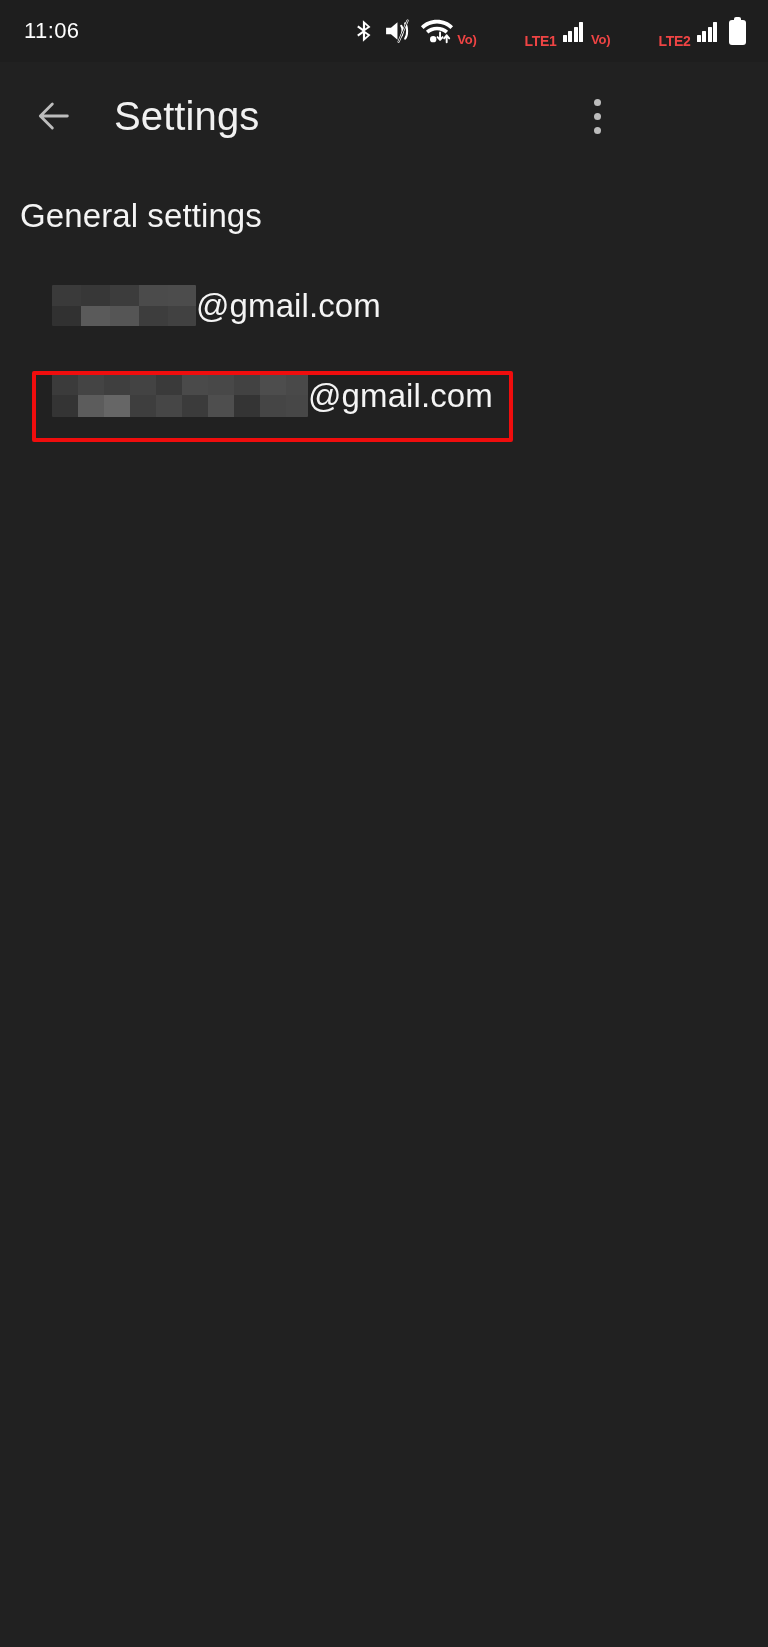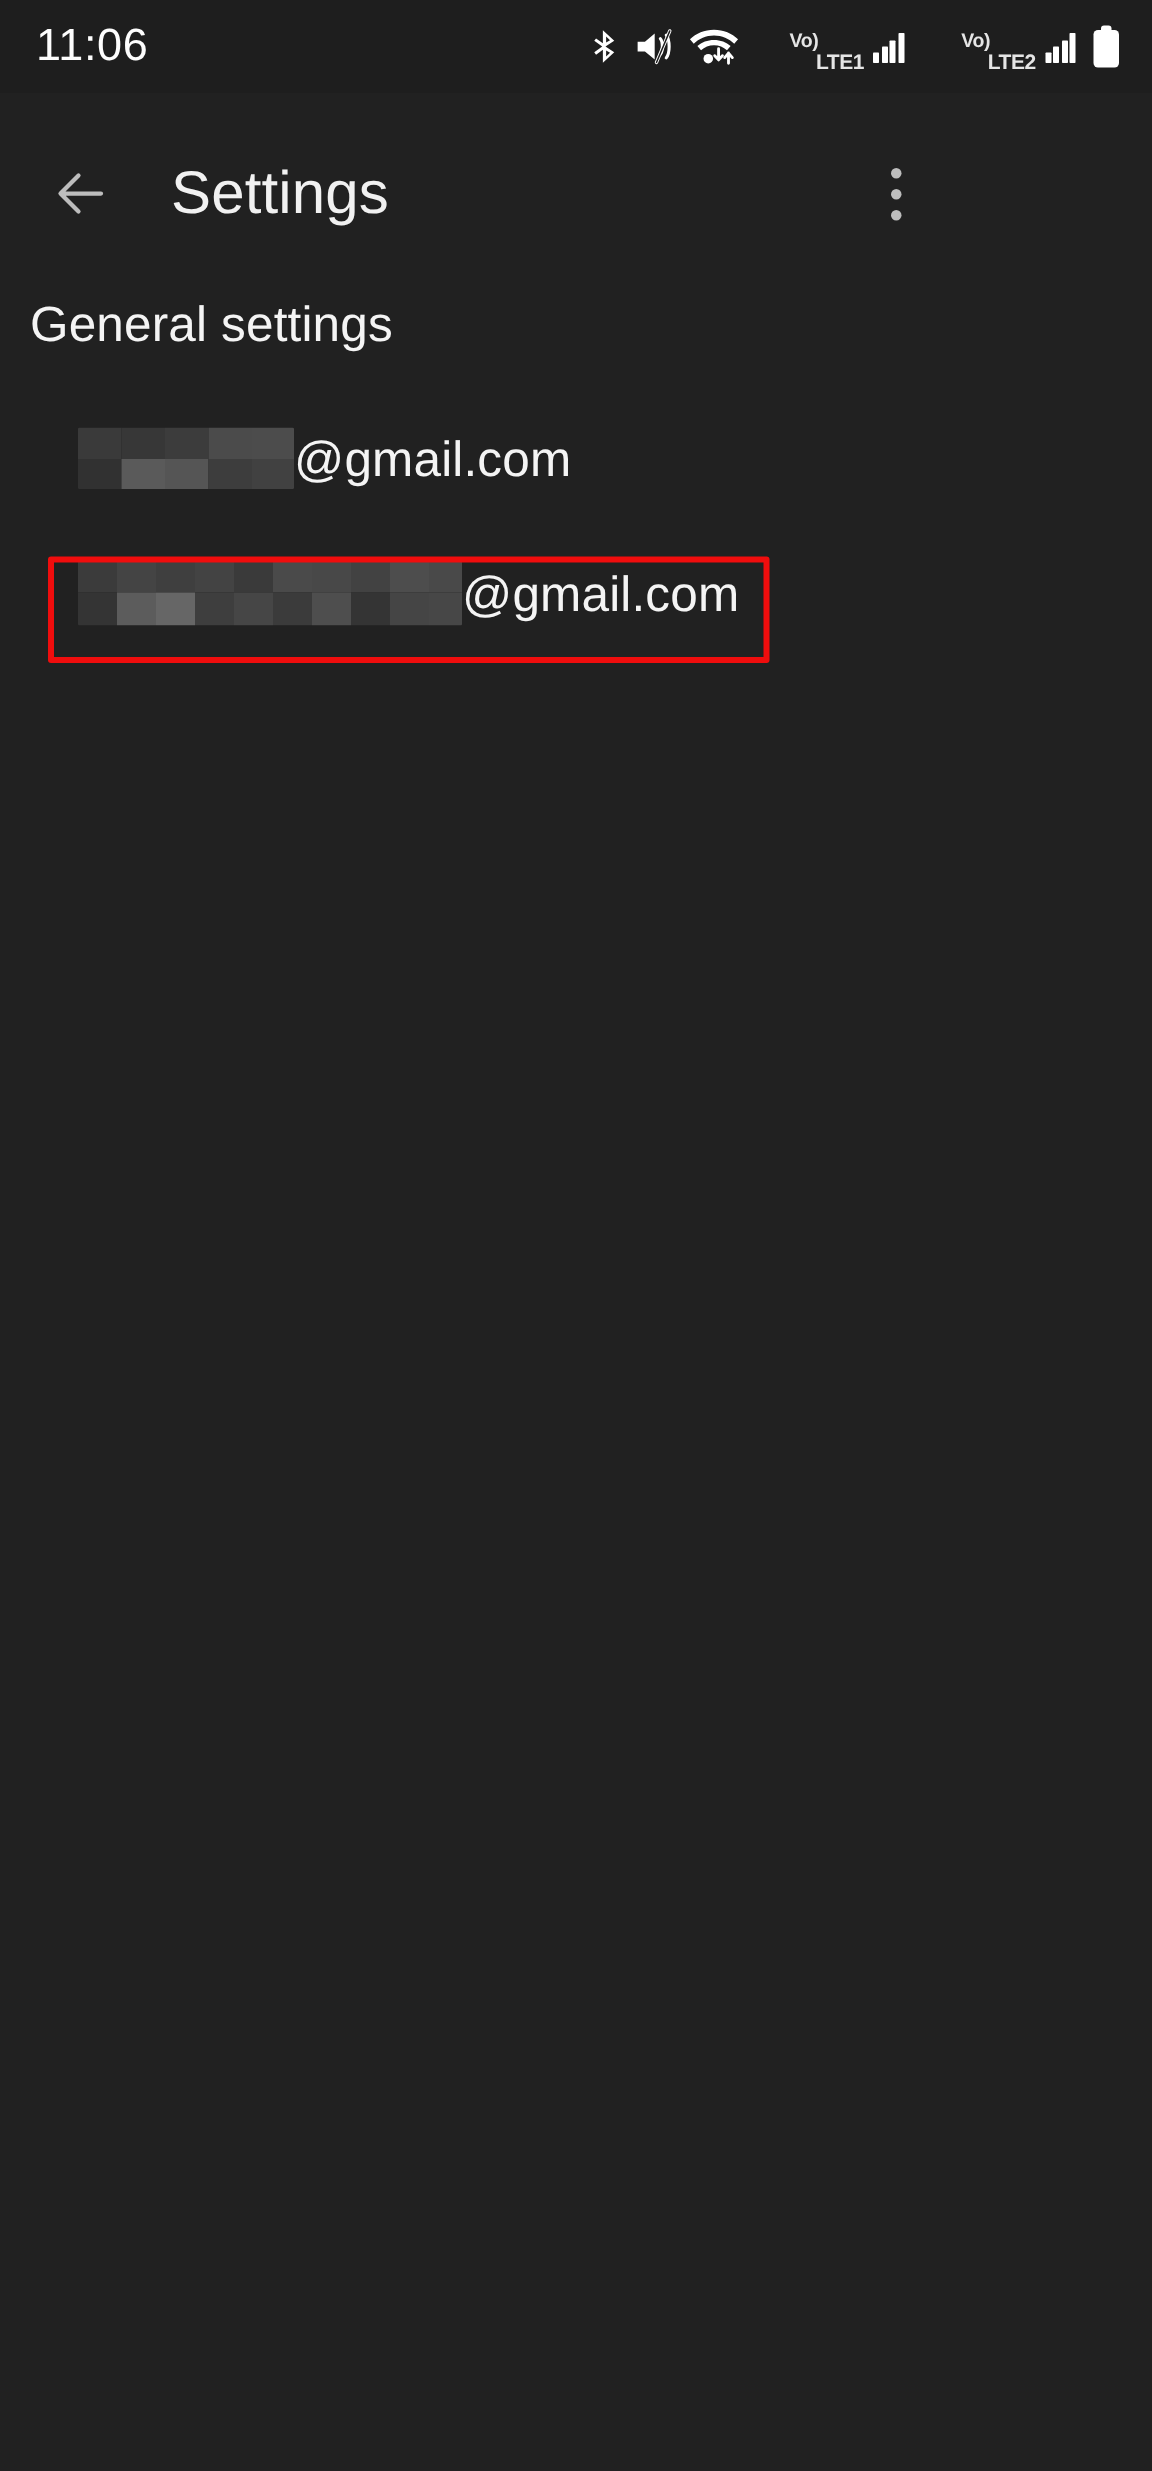--- a/index.html
+++ b/index.html
@@ -19,43 +19,43 @@
   #status-bar {
     position:absolute; top:0; left:0;
     width:768px; height:62px;
     background:#1e1e1e;
     display:flex; align-items:center;
     justify-content:space-between;
     padding:0 22px 0 24px;
   }
   #status-clock {
     color:#fdfdfd;
-    font-size:30px;
+    font-size:22px;
     letter-spacing:0.4px;
     font-weight:400;
     line-height:1;
   }
   #status-icons {
     display:flex; align-items:center; gap:0px;
     height:40px;
   }
   .sicon { display:flex; align-items:center; justify-content:center; height:40px; }
 
   
   .bt { width:26px; margin-right:6px; }
   
   .mute { width:30px; margin-right:7px; }
   
   .wifi { width:34px; margin-right:3px; }
 
   .volte-group { display:flex; align-items:flex-end; height:34px; margin-right:2px; }
   .volte-label {
-    display:flex; flex-direction:column;
-    align-items:center; justify-content:center;
-    color:#e5e5e5; line-height:1;
+    display:flex; flex-direction:row;
+    align-items:flex-start; justify-content:center;
+    color:#ef4444; line-height:1;
     margin-right:2px;
   }
   .volte-label .vo { font-size:13px; font-weight:700; letter-spacing:-0.2px; }
   .volte-label .lte { font-size:14px; font-weight:700; letter-spacing:-0.3px; margin-top:1px;padding-left:48px; }
   .bars { display:flex; align-items:flex-end; gap:1.5px; height:21px; margin-left:2px; margin-right:8px; }
   .bars i { display:block; width:4px; background:#fff; border-radius:0.5px; }
   .bars i.b1 { height:7px; }
   .bars i.b2 { height:11px; }
   .bars i.b3 { height:15px; }
   .bars i.b4 { height:20px; }
@@ -67,21 +67,21 @@
     background:#fff; border-radius:3px;
   }
   .battery .cap {
     position:absolute; top:0; left:5px;
     width:7px; height:4px;
     background:#fff; border-radius:2px 2px 0 0;
   }
 
   
   #app-bar {
-    position:absolute; top:75px; left:0;
+    position:absolute; top:62px; left:0;
     width:672px; height:108px;
     display:flex; align-items:center;
   }
   #back-button {
     position:absolute; left:30px; top:50%;
     transform:translateY(-50%);
     width:48px; height:48px;
     display:flex; align-items:center; justify-content:center;
   }
   #page-title {

